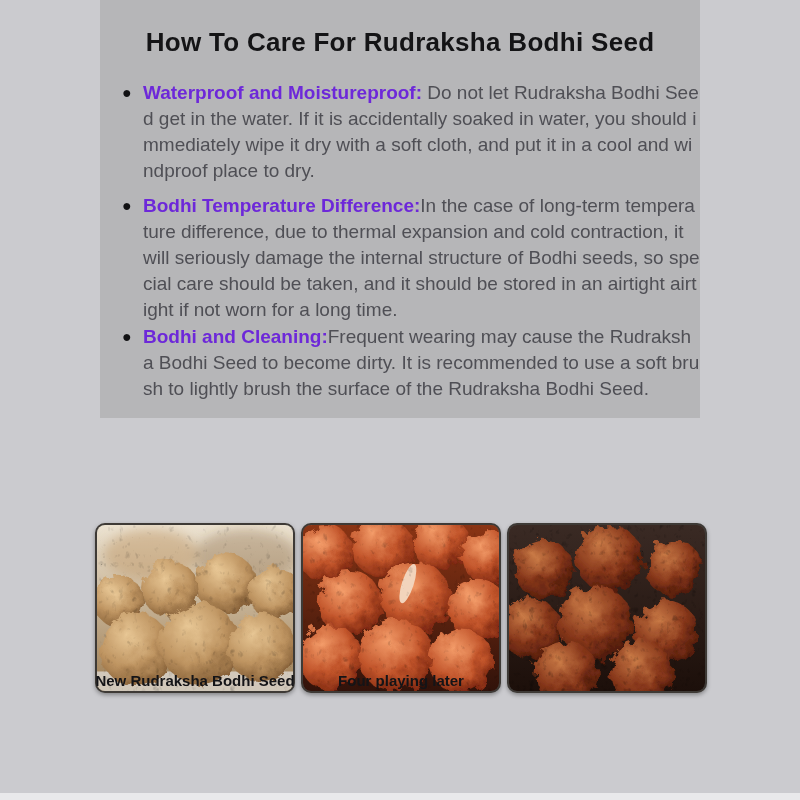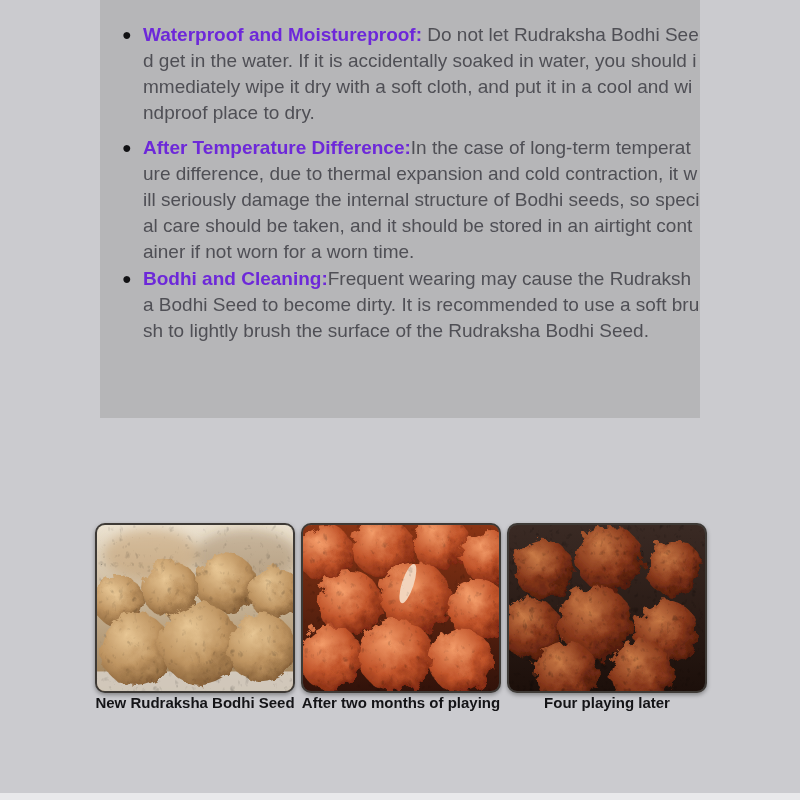--- a/index.html
+++ b/index.html
@@ -53,21 +53,21 @@
     border: 2px solid #3e3a36;
     border-radius: 10px;
     overflow: hidden;
     box-shadow: 0 2px 4px rgba(0,0,0,0.35);
     background: #555;
   }
   .photo-card svg { display: block; width: 100%; height: 100%; }
 
   
   .captions {
-    position: absolute; left: 95px; top: 692px;
+    position: absolute; left: 95px; top: 670px;
     width: 612px; display: flex; gap: 6px;
   }
   .caption {
     width: 200px;
     text-align: center;
     font-size: 15px; font-weight: bold;
     line-height: 22px;
     color: #141417;
     white-space: nowrap;
   }
@@ -75,27 +75,28 @@
   .bottom-strip {
     position: absolute; left: 0; bottom: 0;
     width: 800px; height: 7px;
     background: #e9e9eb;
   }
 </style>
 </head>
 <body style="background: rgb(203, 203, 207);">
 
 <div class="panel" style="background: rgb(182, 182, 184);">
+  <div class="title">How To Care For Rudraksha Bodhi Seed</div>
 
   <div class="bullets">
     <div class="bullet-item">
       <span class="dot">●</span><b>Waterproof and Moistureproof:</b><span> Do not let Rudraksha Bodhi Seed get in the water. If it is accidentally soaked in water, you should immediately wipe it dry with a soft cloth, and put it in a cool and windproof place to dry.</span>
     </div>
     <div class="bullet-item">
-      <span class="dot">●</span><b>After Temperature Difference:</b><span>In the case of long-term temperature difference, due to thermal expansion and cold contraction, it will seriously damage the internal structure of Bodhi seeds, so special care should be taken, and it should be stored in an airtight container if not worn for a worn time.</span>
+      <span class="dot">●</span><b>Bodhi Temperature Difference:</b><span>In the case of long-term temperature difference, due to thermal expansion and cold contraction, it will seriously damage the internal structure of Bodhi seeds, so special care should be taken, and it should be stored in an airtight airtight if not worn for a long time.</span>
     </div>
     <div class="bullet-item">
       <span class="dot">●</span><b>Bodhi and Cleaning:</b><span>Frequent wearing may cause the Rudraksha Bodhi Seed to become dirty. It is recommended to use a soft brush to lightly brush the surface of the Rudraksha Bodhi Seed.</span>
     </div>
   </div>
 </div>
 
 <div class="photos">
 
   <div class="photo-card" style="--hi: #e8c795; --base: #bd9360; --dk: #7c5731; --bgTop: #ece3d2; --bgBottom: #9c7c52; --floor: #d9d4cb;">
@@ -212,17 +213,16 @@
         <circle cx="58" cy="152" r="33" fill="url(#ball2)"></circle>
         <circle cx="136" cy="152" r="33" fill="url(#ball2)"></circle>
       </g>
       <rect width="200" height="170" filter="url(#tex2)" opacity="0.5"></rect>
     </svg>
   </div>
 </div>
 
 <div class="captions">
   <div class="caption">New Rudraksha Bodhi Seed</div>
-  <div class="caption">After two months of playing</div>
   <div class="caption">Four playing later</div>
 </div>
 
 <div class="bottom-strip"></div>
 
 </body></html>

